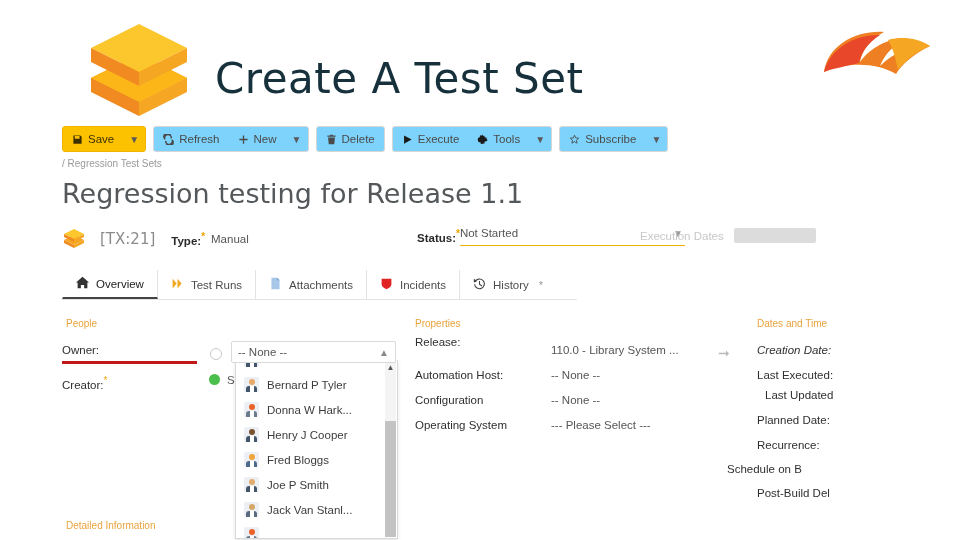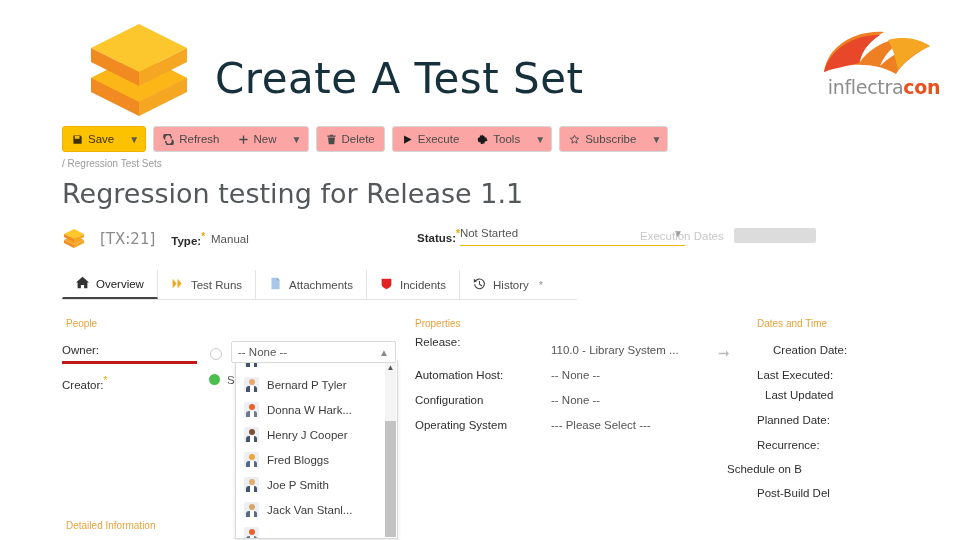--- a/index.html
+++ b/index.html
@@ -21,21 +21,21 @@
   .brand{position:absolute;left:818px;top:26px;width:132px;height:82px;}
   .brand-word{
     position:absolute;left:0;top:50px;width:132px;text-align:center;
     font-size:19px;letter-spacing:-0.3px;font-family:"DejaVu Sans", sans-serif;
   }
   .brand-word .lite{color:#8d8d8d;}
   .brand-word .bold{color:#e8521f;font-weight:bold;}
 
   
   .toolbar{position:absolute;left:62px;top:126px;display:flex;align-items:stretch;height:26px;}
-  .tb-group{display:flex;align-items:stretch;border:1px solid #d6d6d6;background:#fca5a5;border-radius:3px;margin-right:7px;overflow:hidden;}
+  .tb-group{display:flex;align-items:stretch;border:1px solid #d6d6d6;background:#7dd3fc;border-radius:3px;margin-right:7px;overflow:hidden;}
   .tb-group.save{border-color:#f0b400;background:#fcc200;}
   .tb-btn{
     display:flex;align-items:center;gap:5px;padding:0 9px;
     font-size:11.5px;color:#4a4a4a;white-space:nowrap;background:transparent;
     border:0;font-family:"Liberation Sans", sans-serif;cursor:default;
   }
   .tb-group.save .tb-btn{color:#3d3000;}
   .tb-caret{display:flex;align-items:center;justify-content:center;width:22px;color:#5a5a5a;font-size:10px;}
   .tb-ico{display:inline-flex;align-items:center;}
 
@@ -130,23 +130,20 @@
   </div>
 
   <div class="hdr-title">Create A Test Set</div>
 
   <div class="brand">
     <svg width="132" height="56" viewBox="0 0 132 56">
       <path d="M6 46 C10 18 40 4 66 6 C52 14 44 24 42 36 C52 22 70 12 88 12 C74 20 66 30 62 40 C76 26 96 18 112 20 C96 28 84 38 78 48 C58 36 28 36 6 46 Z" fill="#ee7f22"></path>
       <path d="M6 46 C12 22 38 8 62 9 C50 17 43 26 41 37 C30 40 16 42 6 46 Z" fill="#e8472a"></path>
       <path d="M70 14 C84 10 100 12 112 20 C98 26 88 34 80 44 C78 34 75 22 70 14 Z" fill="#f5a623"></path>
     </svg>
-    <div class="brand-word">
-      <span class="lite">inflectra</span><span class="bold">con</span>
-    </div>
   </div>
 
   <div class="toolbar">
 
     <div class="tb-group save">
       <button class="tb-btn">
         <span class="tb-ico">
           <svg width="11" height="11" viewBox="0 0 16 16">
               <path fill="#3d3000" d="M2 2h10l2 2v10H2V2zm2 1v4h7V3H4zm1 7h6v3H5v-3z"></path>
             </svg>
@@ -386,21 +383,21 @@
   <div class="fld-lbl" style="left:415px;top:369px;">Automation Host:</div>
   <div class="fld-val" style="left:551px;top:369px;">-- None --</div>
 
   <div class="fld-lbl" style="left:415px;top:394px;">Configuration</div>
   <div class="fld-val" style="left:551px;top:394px;">-- None --</div>
 
   <div class="fld-lbl" style="left:415px;top:419px;">Operating System</div>
   <div class="fld-val" style="left:551px;top:419px;">--- Please Select ---</div>
 
   <div class="sec-hd" style="left:757px;top:318px;">Dates and Time</div>
-  <div class="fld-lbl" style="left:773px;top:344px;">Creation Date:</div>
+  <div class="fld-lbl" style="left:757px;top:344px;font-style:italic;">Creation Date:</div>
   <div class="fld-lbl" style="left:757px;top:369px;">Last Executed:</div>
   <div class="fld-lbl" style="left:757px;top:389px;margin-left:8px;">Last Updated</div>
   <div class="fld-lbl" style="left:757px;top:414px;">Planned Date:</div>
   <div class="fld-lbl" style="left:757px;top:439px;">Recurrence:</div>
   <div class="fld-lbl" style="left:727px;top:463px;">Schedule on B</div>
   <div class="fld-lbl" style="left:757px;top:487px;">Post-Build Del</div>
 
   <div class="sec-hd" style="left:66px;top:520px;">Detailed Information</div>
 
 </div>

